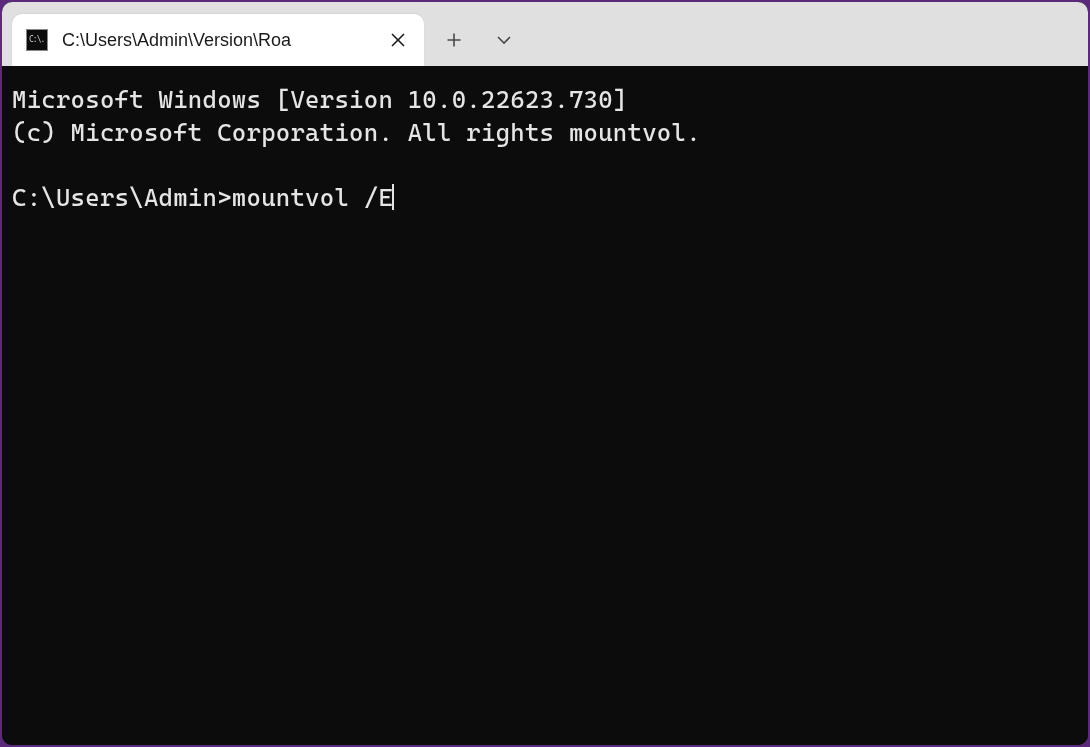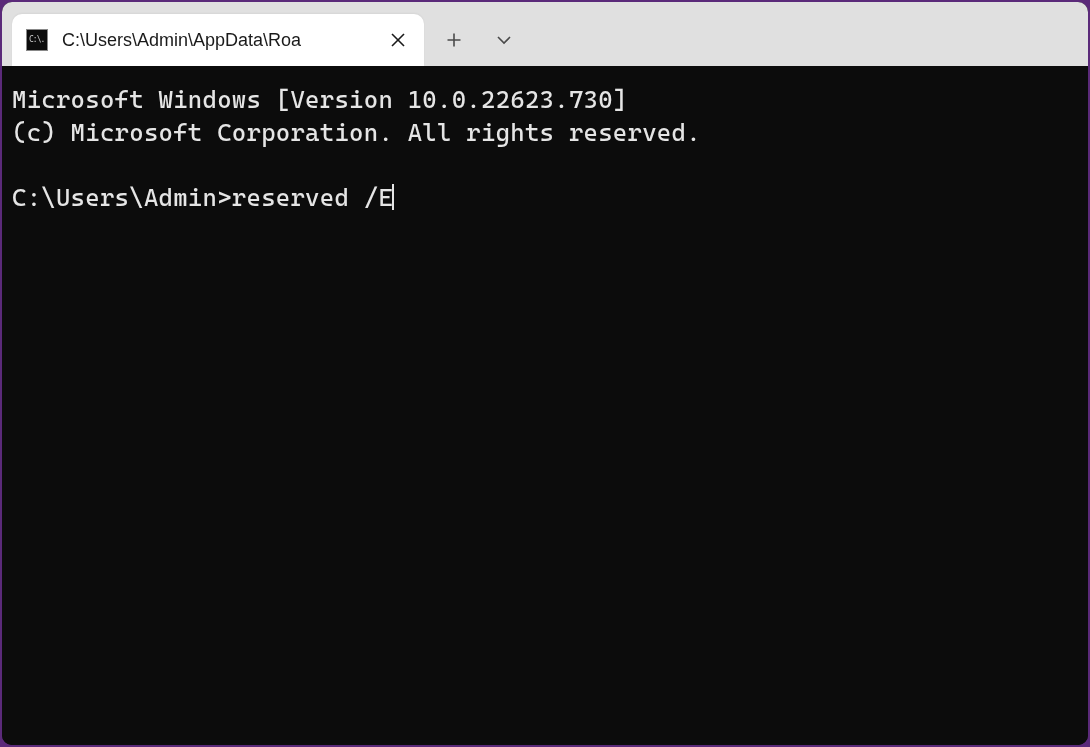--- a/index.html
+++ b/index.html
@@ -125,21 +125,21 @@
 </head>
 <body>
 
 <div class="window">
 
   <div class="titlebar">
     <div class="tab">
       <div class="tab-icon">
         <span class="tab-icon-inner">C:\.</span>
       </div>
-      <div class="tab-title">C:\Users\Admin\AppData\Roa</div>
+      <div class="tab-title">C:\Users\Admin\Version\Roa</div>
       <div class="tab-close">
         <svg viewBox="0 0 14 14">
           <line x1="1" y1="1" x2="13" y2="13"></line>
           <line x1="13" y1="1" x2="1" y2="13"></line>
         </svg>
       </div>
     </div>
     <div class="titlebar-actions">
       <div class="titlebar-btn">
         <svg width="16" height="16" viewBox="0 0 16 16">
@@ -148,15 +148,15 @@
         </svg>
       </div>
       <div class="titlebar-btn">
         <svg width="16" height="10" viewBox="0 0 16 10">
           <polyline points="2,2 8,8 14,2"></polyline>
         </svg>
       </div>
     </div>
   </div>
 
-  <div class="terminal"><span class="line">Microsoft Windows [Version 10.0.22623.730]</span><span class="line">(c) Microsoft Corporation. All rights reserved.</span><span class="line"> </span><span class="line"><span>C:\Users\Admin&gt;</span><span>reserved /E</span><span class="cursor"></span></span></div>
+  <div class="terminal"><span class="line">Microsoft Windows [Version 10.0.22623.730]</span><span class="line">(c) Microsoft Corporation. All rights mountvol.</span><span class="line"> </span><span class="line"><span>C:\Users\Admin&gt;</span><span>mountvol /E</span><span class="cursor"></span></span></div>
 
 </div>
 
 </body></html>

